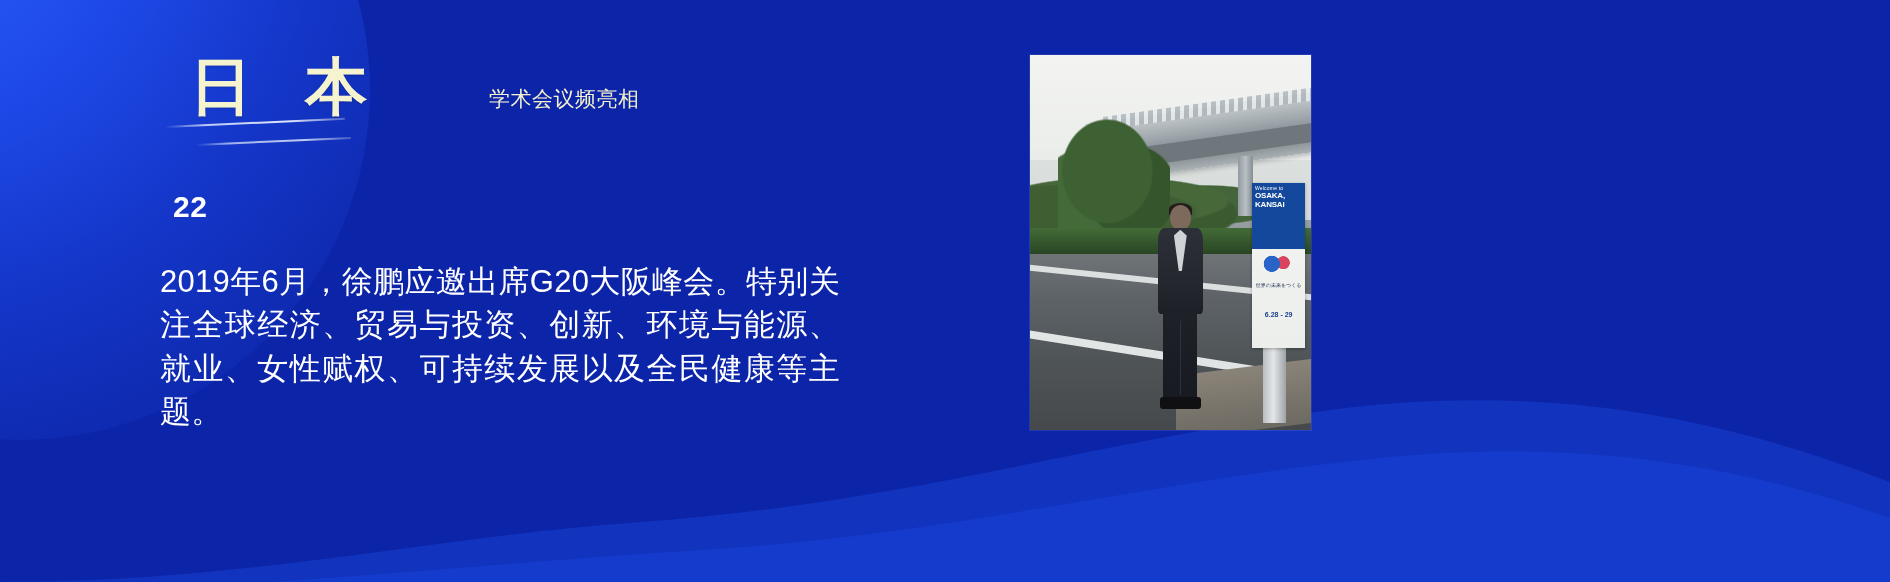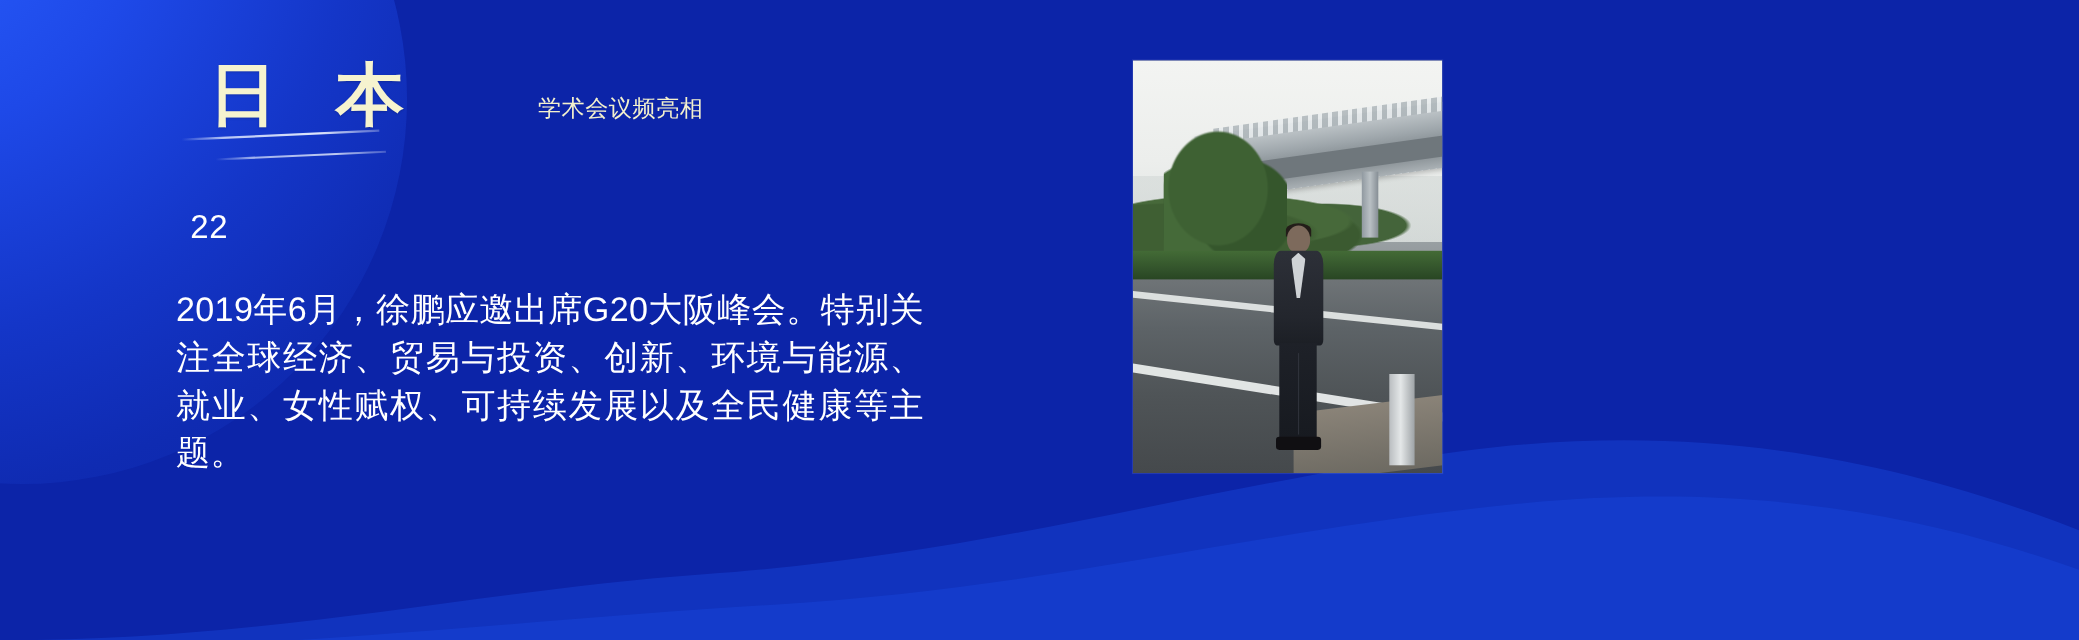--- a/index.html
+++ b/index.html
@@ -80,21 +80,21 @@
   }
   .subtitle-block div { font-weight: 400; }
 
   
   .num-badge {
     position: absolute;
     left: 173px;
     top: 192px;
     color: #ffffff;
     font-size: 30px;
-    font-weight: 400;
+    font-weight: 700;
     letter-spacing: 0.5px;
     line-height: 1;
   }
   .body-copy {
     position: absolute;
     left: 160px;
     top: 238px;
     width: 680px;
     color: #ffffff;
     font-size: 31px;
@@ -294,16 +294,26 @@
         <div class="ph-hair"></div>
         <div class="ph-head"></div>
         <div class="ph-torso"></div>
         <div class="ph-shirt"></div>
         <div class="ph-legs"></div>
         <div class="ph-legsplit"></div>
         <div class="ph-shoes"></div>
       </div>
 
       <div class="ph-pole"></div>
+      <div class="ph-sign">
+        <div class="ph-sign-top">
+          <span class="wt">Welcome to</span>
+          <span class="big">OSAKA,</span>
+          <span class="big">KANSAI</span>
+        </div>
+        <div class="ph-sign-logo"></div>
+        <div class="ph-sign-jp">世界の未来をつくる</div>
+        <div class="ph-sign-date">6.28 - 29</div>
+      </div>
     </div>
   </div>
 
 </div>
 
 </body></html>

